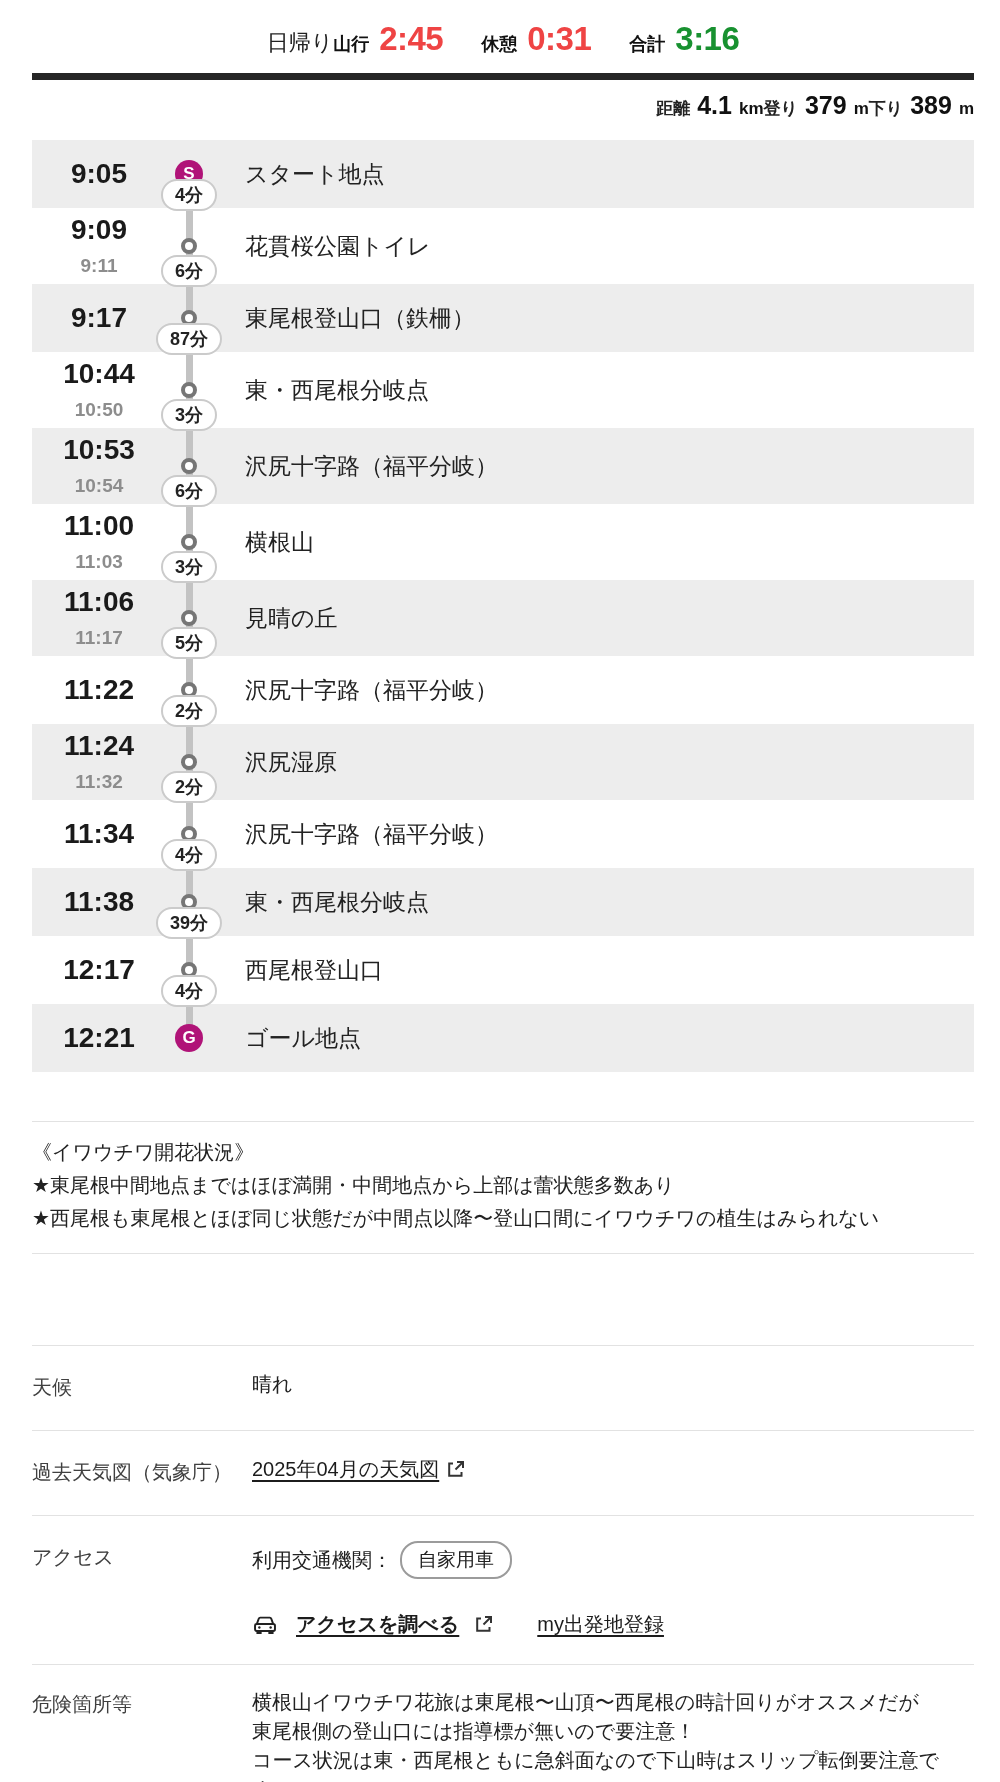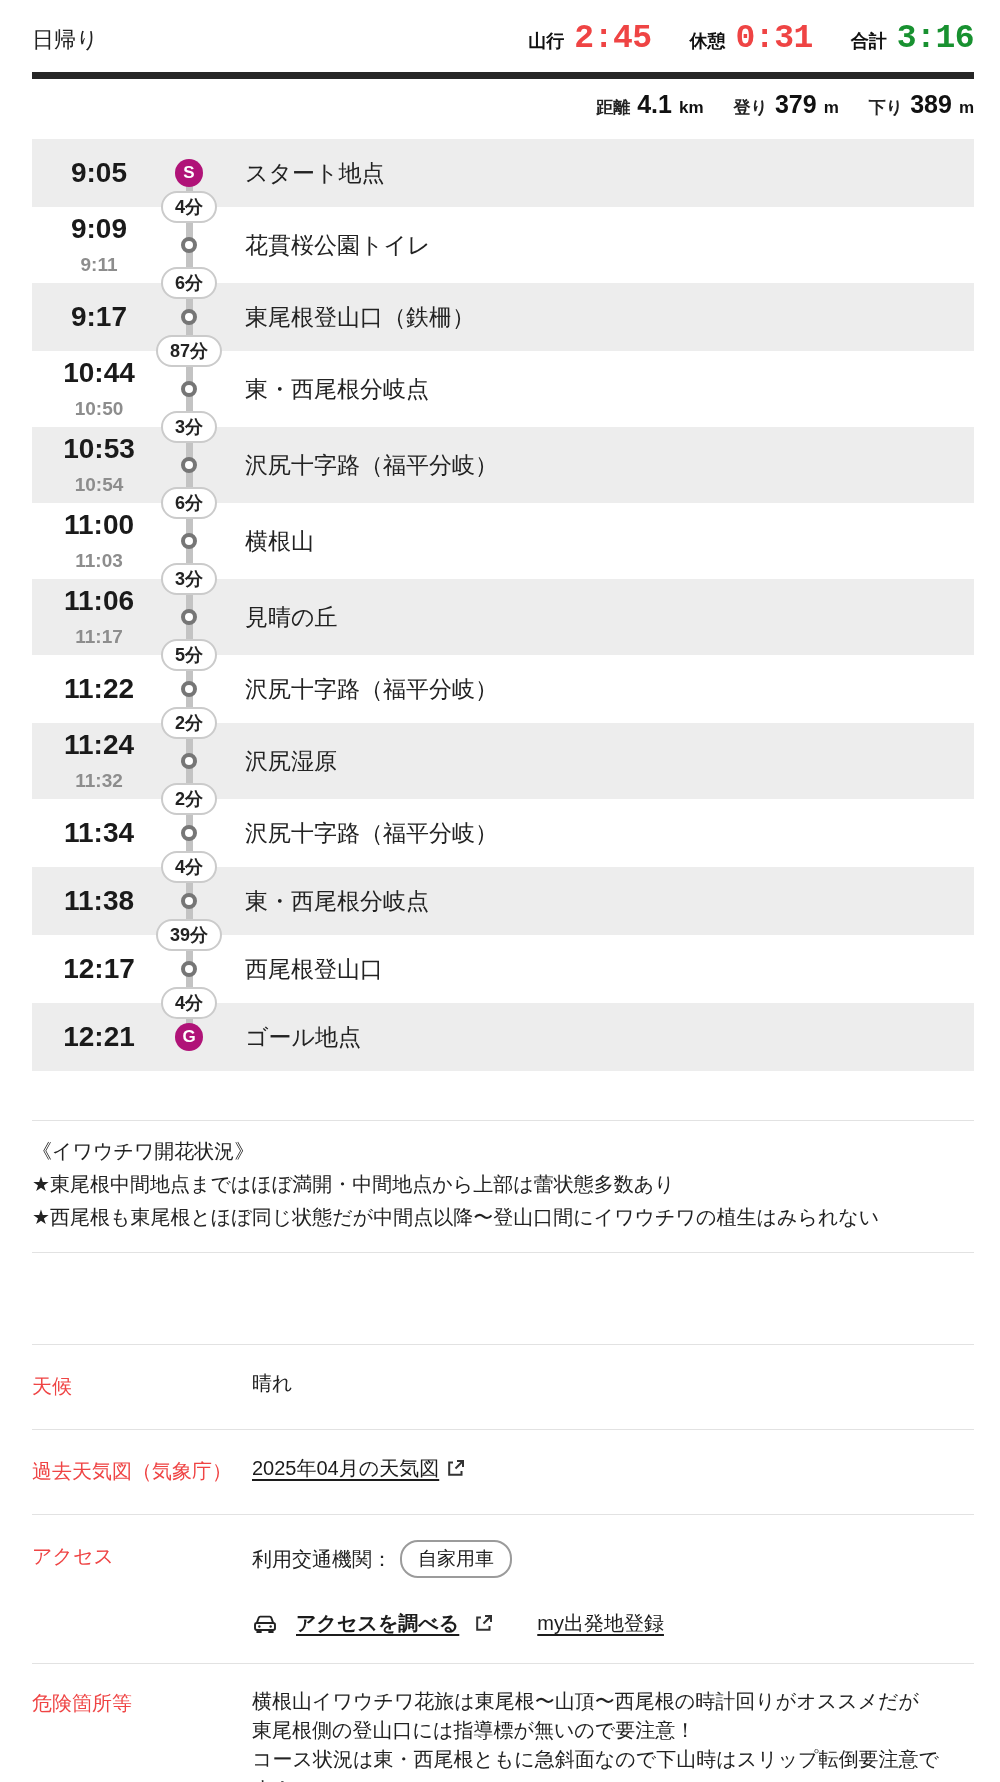--- a/index.html
+++ b/index.html
@@ -1,59 +1,59 @@
 <!DOCTYPE html>
 <html><head>
 <meta charset="utf-8">
 <style>
   html,body{margin:0;padding:0;background:#fff;}
   .page{
     position:relative;width:1000px;height:1782px;overflow:hidden;background:#fff;
     font-family:"Liberation Sans","DejaVu Sans",sans-serif;color:#1c1c1c;
   }
   
-  .header{display:flex;justify-content:space-between;align-items:baseline;padding:20px 26px 0 32px;font-family:Liberation Mono, monospace;}
+  .header{display:flex;justify-content:center;align-items:baseline;padding:20px 26px 0 32px;}
   .trip-type{font-size:22px;color:#222;}
   .time-stats{display:flex;align-items:baseline;gap:38px;}
   .tstat{display:flex;align-items:baseline;gap:10px;}
   .tstat .lbl{font-size:18px;font-weight:bold;color:#111;}
   .tstat .val{font-size:33px;font-weight:bold;letter-spacing:-0.5px;color:#ef4444;}
   .tstat .val.green{color:#189130;}
   .rule{height:7px;background:#262626;margin:15px 26px 0 32px;}
-  .summary{display:flex;justify-content:flex-end;align-items:baseline;gap:30px;margin:11px 26px 0 32px;}
+  .summary{display:flex;justify-content:flex-end;align-items:baseline;margin:11px 26px 0 32px;}
   .sstat{display:flex;align-items:baseline;gap:7px;}
   .sstat .lbl{font-size:17px;font-weight:600;color:#222;}
   .sstat .val{font-size:25px;font-weight:bold;color:#111;}
   .sstat .unit{font-size:17px;font-weight:bold;color:#111;}
   
   .timeline{margin:20px 26px 0 32px;}
   .trow{position:relative;display:flex;align-items:center;height:68px;}
   .trow.tall{height:76px;}
   .trow.band{background:#ededed;}
   .t-time{width:134px;display:flex;flex-direction:column;align-items:center;justify-content:center;}
   .t1{font-size:28px;font-weight:bold;color:#1a1a1a;line-height:1.05;}
   .t2{font-size:19px;font-weight:600;color:#8d8d8d;line-height:1.1;margin-top:12px;}
   .t-node{position:relative;width:46px;align-self:stretch;}
   .line{position:absolute;left:50%;width:7px;margin-left:-3.5px;background:#c3c3c3;}
   .line.top{top:0;height:50%;}
   .line.bot{top:50%;bottom:0;}
   .node{position:absolute;left:50%;top:50%;transform:translate(-50%,-50%);z-index:2;box-sizing:border-box;}
   .node.dot{width:16px;height:16px;background:#fff;border:4px solid #767676;border-radius:50%;}
   .node.terminal{width:28px;height:28px;border-radius:50%;background:#b01378;color:#fff;font-size:17px;
     font-weight:bold;display:flex;align-items:center;justify-content:center;}
-  .duration-badge{position:absolute;left:157px;bottom:0;transform:translate(-50%,50%);z-index:3;background:#fff;
+  .duration-badge{position:absolute;left:157px;bottom:13px;transform:translate(-50%,50%);z-index:3;background:#fff;
     border:2px solid #cbcbcb;border-radius:17px;padding:2px 12px;font-size:18px;font-weight:bold;color:#222;white-space:nowrap;}
   .t-label{margin-left:33px;font-size:23px;color:#222;}
   
   .notes{margin:49px 26px 0 32px;border-top:1px solid #e2e2e2;border-bottom:1px solid #e2e2e2;
     padding:14px 0 18px;font-size:20px;line-height:33px;color:#222;}
   
   .details{margin:91px 26px 0 32px;}
   .drow{display:flex;border-top:1px solid #e2e2e2;padding:25px 0 26px;}
-  .d-label{width:220px;flex-shrink:0;font-size:20px;line-height:33px;color:#ef4444;}
+  .d-label{width:220px;flex-shrink:0;font-size:20px;line-height:33px;color:#404040;}
   .d-value{flex:1;font-size:20px;color:#222;}
   a{color:#1c1c1c;text-decoration:underline;text-underline-offset:4px;}
   .chip{display:inline-block;border:2px solid #9b9b9b;border-radius:18px;padding:4px 16px;font-size:19px;margin-left:8px;color:#222;}
   .transport-line{display:flex;align-items:center;}
   .access-links{display:flex;align-items:center;margin-top:32px;}
   .check-access{font-weight:bold;display:inline-flex;align-items:center;gap:8px;}
   .my-dep{margin-left:44px;}
   .exticon{vertical-align:-3px;margin-left:7px;}
   .caricon{margin-right:10px;vertical-align:middle;}
   .course-text div{line-height:29px;}

